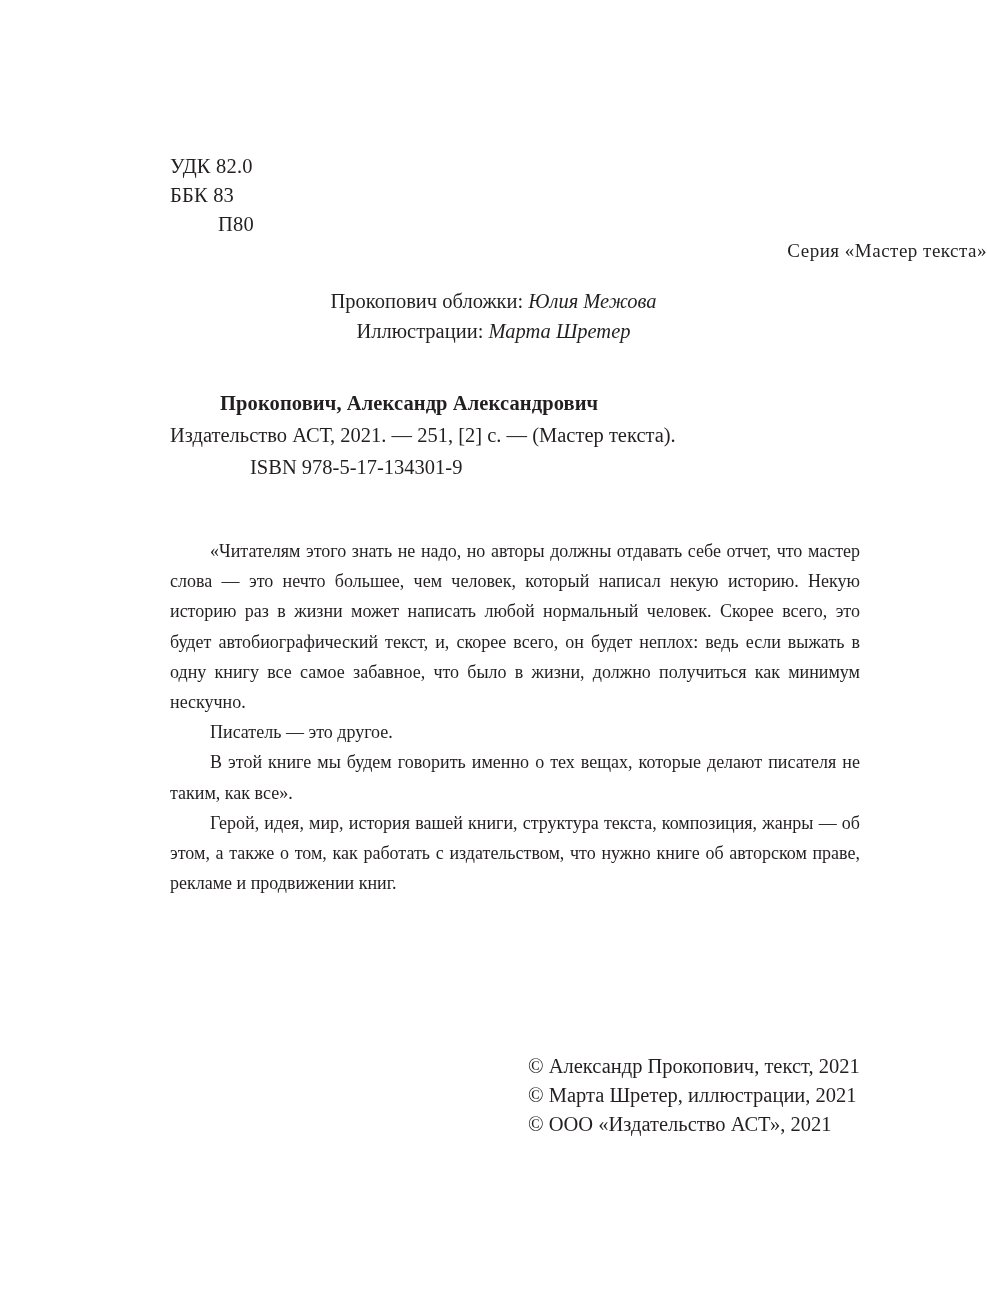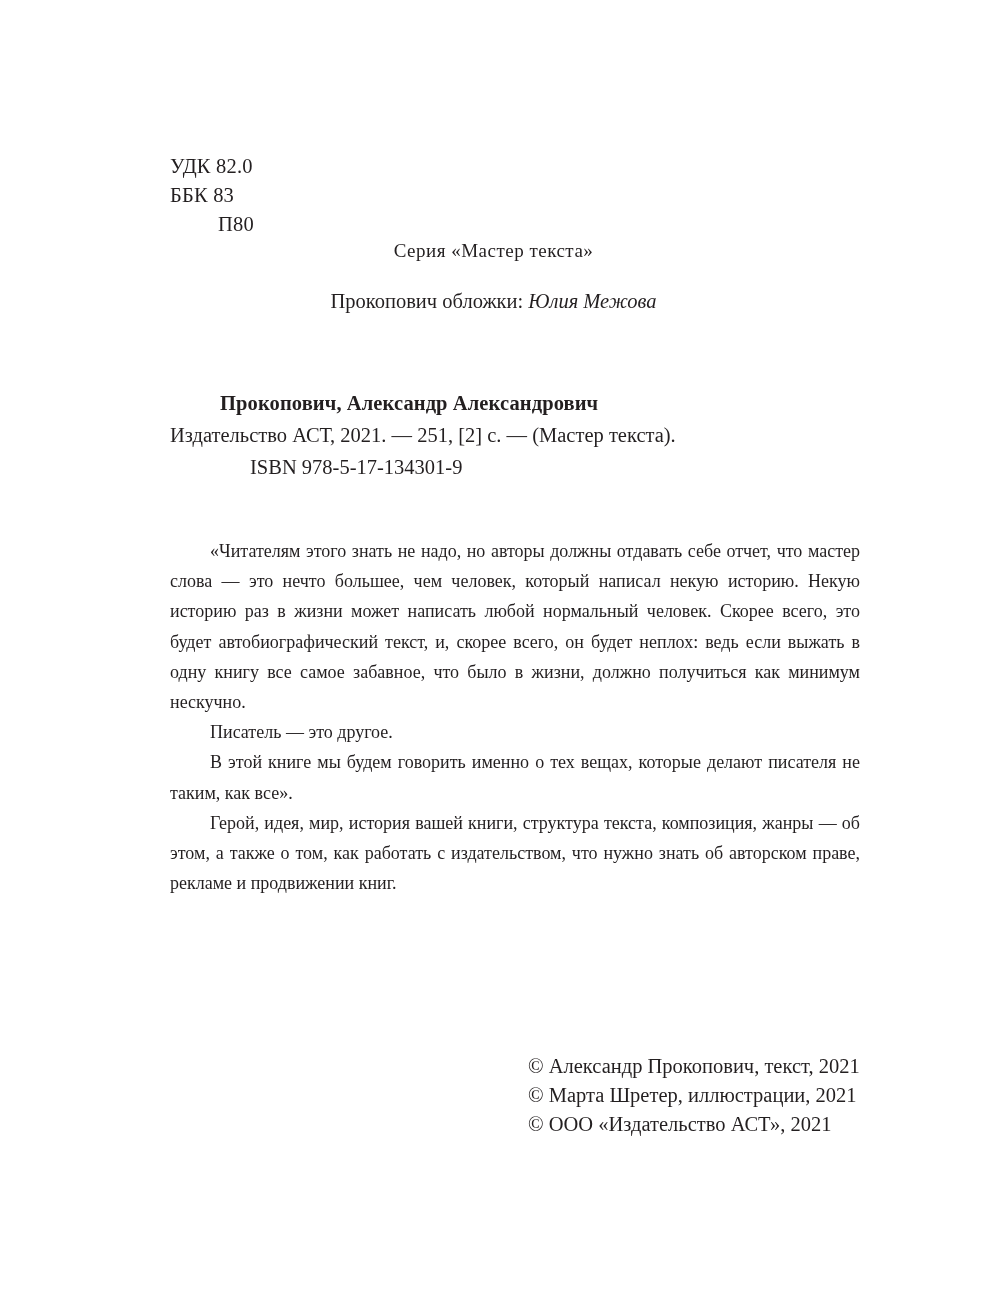--- a/index.html
+++ b/index.html
@@ -35,21 +35,21 @@
   }
   .codes .code-line { white-space: pre; }
   .codes .code-line.indented { padding-left: 48px; }
 
   
   .series {
     position: absolute;
     left: 0;
     top: 240px;
     width: 987px;
-    text-align: center;
+    text-align: right;
     font-size: 19px;
     letter-spacing: 0.5px;
   }
   .credits {
     position: absolute;
     left: 0;
     top: 286px;
     width: 987px;
     text-align: center;
     font-size: 20.5px;
@@ -130,33 +130,34 @@
   <div class="codes">
     <div class="code-line">УДК 82.0</div>
     <div class="code-line">ББК 83</div>
     <div class="code-line indented">П80</div>
   </div>
 
   <div class="series">Серия «Мастер текста»</div>
 
   <div class="credits">
     <div><span>Прокопович обложки:</span> <i>Юлия Межова</i></div>
+    <div><span>Иллюстрации:</span> <i>Марта Шретер</i></div>
   </div>
 
   <div class="biblio">
     <div class="author-name">Прокопович, Александр Александрович</div>
     <div class="record">Издательство АСТ, 2021. — 251, [2] с. — (Мастер текста).</div>
     <div class="isbn">ISBN 978-5-17-134301-9</div>
   </div>
 
   <div class="annotation">
     <p>«Читателям этого знать не надо, но авторы должны отдавать себе отчет, что мастер слова — это нечто большее, чем человек, который написал некую историю. Некую историю раз в жизни может написать любой нормальный человек. Скорее всего, это будет автобиографический текст, и, скорее всего, он будет неплох: ведь если выжать в одну книгу все самое забавное, что было в жизни, должно получиться как минимум нескучно.</p>
     <p>Писатель — это другое.</p>
     <p>В этой книге мы будем говорить именно о тех вещах, которые делают писателя не таким, как все».</p>
-    <p>Герой, идея, мир, история вашей книги, структура текста, композиция, жанры — об этом, а также о том, как работать с издательством, что нужно знать об авторском праве, рекламе и продвижении книг.</p>
+    <p>Герой, идея, мир, история вашей книги, структура текста, композиция, жанры — об этом, а также о том, как работать с издательством, что нужно книге об авторском праве, рекламе и продвижении книг.</p>
   </div>
 
 
   <div class="copyright">
     <div class="c-line">© Александр Прокопович, текст, 2021</div>
     <div class="c-line">© Марта Шретер, иллюстрации, 2021</div>
     <div class="c-line">© ООО «Издательство АСТ», 2021</div>
   </div>
 
 </div>

